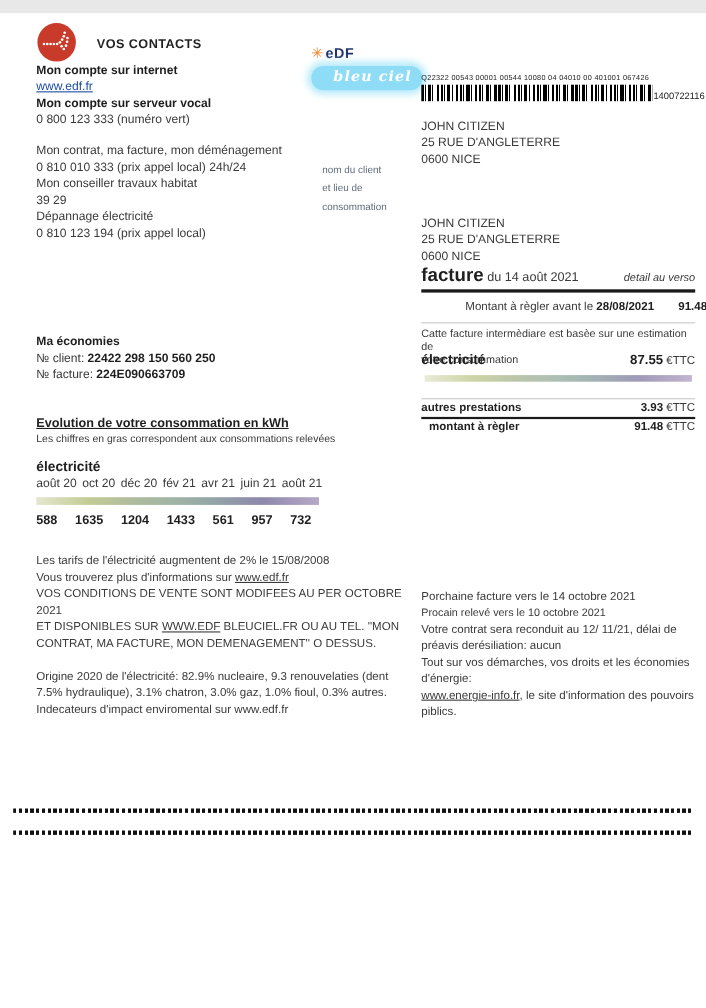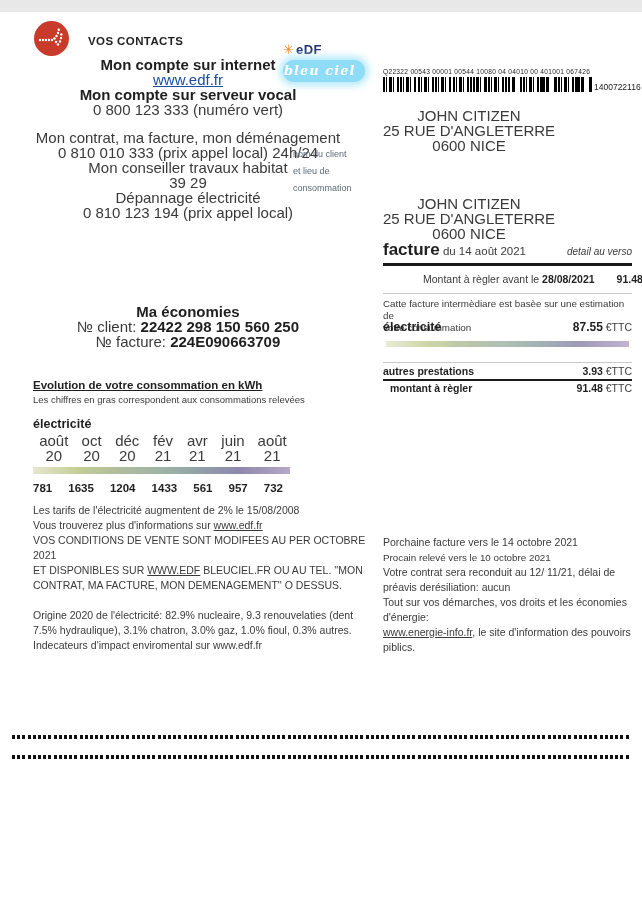--- a/index.html
+++ b/index.html
@@ -6,34 +6,34 @@
   .page{
     position:relative; width:642px; height:916px; background:#ffffff;
     font-family:"Liberation Sans", sans-serif; color:#3a3a3a; overflow:hidden;
     margin:12px auto;
   }
   .abs{position:absolute;}
   .b{font-weight:bold;}
   .pre{white-space:pre-line;}
   .it{font-style:italic;}
   .row{display:flex; justify-content:space-between; align-items:baseline;}
-  .fs11{font-size:15px; line-height:15px;text-align:center;}
+  .fs11{font-size:11px; line-height:15px;}
   .fs115{font-size:11.5px; line-height:15px;text-decoration:underline;}
   .fs10{font-size:10.5px; line-height:15px;}
   .fs95{font-size:9.5px; line-height:13px;}
   .fs9{font-size:9px; line-height:13px;}
   .link{color:#1c4ea1; text-decoration:underline; cursor:pointer;}
   .ulink{color:#3a3a3a; text-decoration:underline; cursor:pointer;}
   .dark{color:#1f1f1f;}
   
   .edf-logo{width:37px;height:37px;}
   
   .cloud{
     display:inline-block; background:#8edcf6; border-radius:14px;
-    box-shadow:0 0 7px 4px #b9ebfb; padding:1px 10px 3px 1px; margin-top:2px;
+    box-shadow:0 0 7px 4px #b9ebfb; padding:1px 10px 3px 20px; margin-top:2px;
   }
   .cloud-text{
     font-family:"DejaVu Serif", serif; font-style:italic; font-weight:bold;
     color:#ffffff; font-size:13px; letter-spacing:1px;
   }
   .brand-text{color:#20336e; font-weight:bold; font-size:13px; letter-spacing:0.5px;}
   .star{color:#f5821f; font-size:13px; margin-right:2px;}
   
   .barcode{
     width:210px; height:15px;
@@ -187,21 +187,21 @@
       <span>août 20</span>
       <span>oct 20</span>
       <span>déc 20</span>
       <span>fév 21</span>
       <span>avr 21</span>
       <span>juin 21</span>
       <span>août 21</span>
     </div>
     <div class="grad" style="width:257px; height:7px; margin-top:4px;"></div>
     <div class="cols7 b dark" style="width:250px; margin-top:8px; font-size:11.5px;">
-      <span>781</span>
+      <span>588</span>
       <span>1635</span>
       <span>1204</span>
       <span>1433</span>
       <span>561</span>
       <span>957</span>
       <span>732</span>
     </div>
   </div>
 
   <div class="abs fs10" style="left:33px; top:491px; width:340px;">

